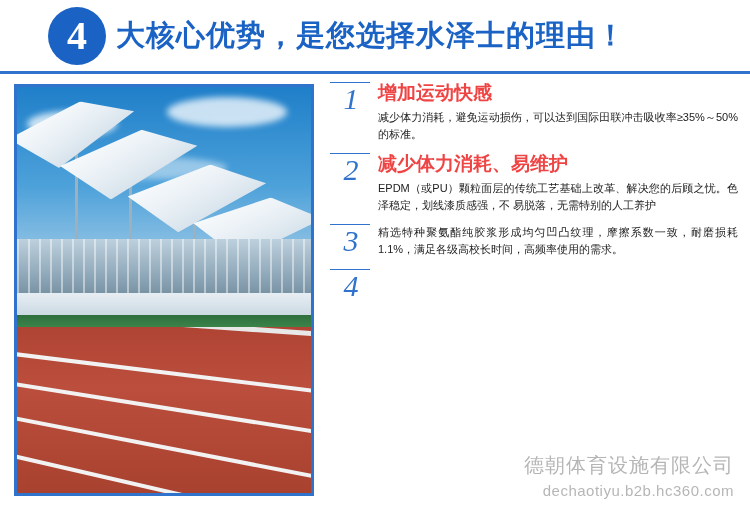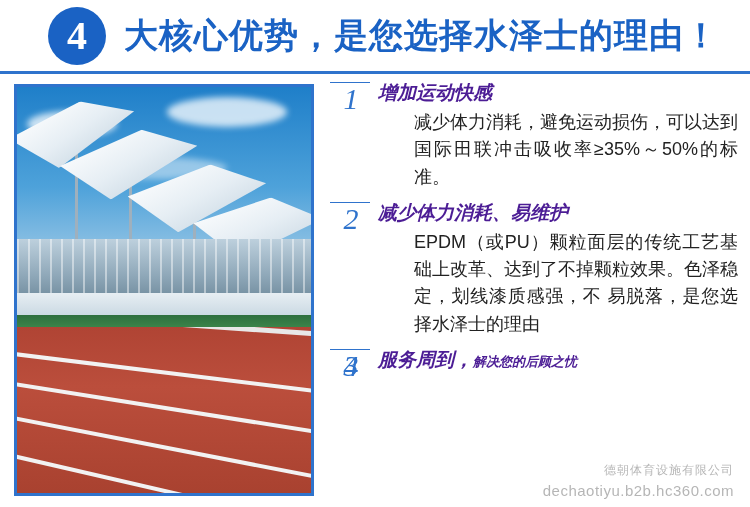--- a/index.html
+++ b/index.html
@@ -35,23 +35,23 @@
     font-weight: bold;
     display: flex;
     align-items: center;
     justify-content: center;
     margin-left: 48px;
     flex: 0 0 auto;
     font-family: "Liberation Serif", serif;
     line-height: 1;
   }
   .header-title {
-    margin-left: 18px;
+    margin-left: 10px;
     color: #1a62c4;
-    font-size: 34px;
+    font-size: 29px;
     font-weight: bold;
     letter-spacing: 1px;
     white-space: nowrap;
   }
   .header-rule {
     position: absolute;
     left: 0;
     top: 71px;
     width: 750px;
     height: 3px;
@@ -214,46 +214,44 @@
   }
   .item-divider {
     position: absolute;
     left: 0;
     top: 0;
     width: 40px;
     height: 1px;
     background: #2f73cc;
   }
   .item-title {
-    color: #4c1d95;
+    color: #ef4444;
     font-size: 19px;
     font-weight: bold;
     line-height: 1.2;
     margin-bottom: 4px;
-    font-style: italic;
   }
   .item-title .sub {
     font-size: 13px;
     font-weight: bold;
   }
   .item-body {
     color: #222222;
-    font-size: 18px;
+    font-size: 11px;
     line-height: 1.52;
     text-align: justify;
-    margin-left: 36px;
   }
 
   
   .wm1 {
     position: absolute;
     right: 16px;
     bottom: 28px;
     color: rgba(90,90,90,0.45);
-    font-size: 12px;
+    font-size: 20px;
     letter-spacing: 1px;
     white-space: nowrap;
   }
   .wm2 {
     position: absolute;
     right: 16px;
     bottom: 8px;
     color: rgba(90,90,90,0.45);
     font-size: 15px;
     letter-spacing: .5px;
@@ -312,33 +310,31 @@
       <div class="item-divider"></div>
       <div class="item-num">1</div>
       <div class="item-title">增加运动快感</div>
       <div class="item-body">减少体力消耗，避免运动损伤，可以达到国际田联冲击吸收率≥35%～50%的标准。</div>
     </div>
 
     <div class="item">
       <div class="item-divider"></div>
       <div class="item-num">2</div>
       <div class="item-title">减少体力消耗、易维护</div>
-      <div class="item-body">EPDM（或PU）颗粒面层的传统工艺基础上改革、达到了不掉颗粒效果。色泽稳定，划线漆质感强，不 易脱落，是您选择水泽士的理由</div>
+      <div class="item-body">EPDM（或PU）颗粒面层的传统工艺基础上改革、解决您的后顾之忧。色泽稳定，划线漆质感强，不 易脱落，无需特别的人工养护</div>
     </div>
 
     <div class="item">
       <div class="item-divider"></div>
       <div class="item-num">3</div>
+      <div class="item-body">精选特种聚氨酯纯胶浆形成均匀凹凸纹理，摩擦系数一致，耐磨损耗1.1%，满足各级高校长时间，高频率使用的需求。</div>
     </div>
 
     <div class="item">
       <div class="item-divider"></div>
       <div class="item-num">4</div>
-      <div class="item-title">
-        <span>服务周到，</span><span class="sub">解决您的后顾之忧</span>
-      </div>
     </div>
 
   </div>
 </div>
 
 <div class="wm1">德朝体育设施有限公司</div>
 <div class="wm2">dechaotiyu.b2b.hc360.com</div>
 
 </body></html>

